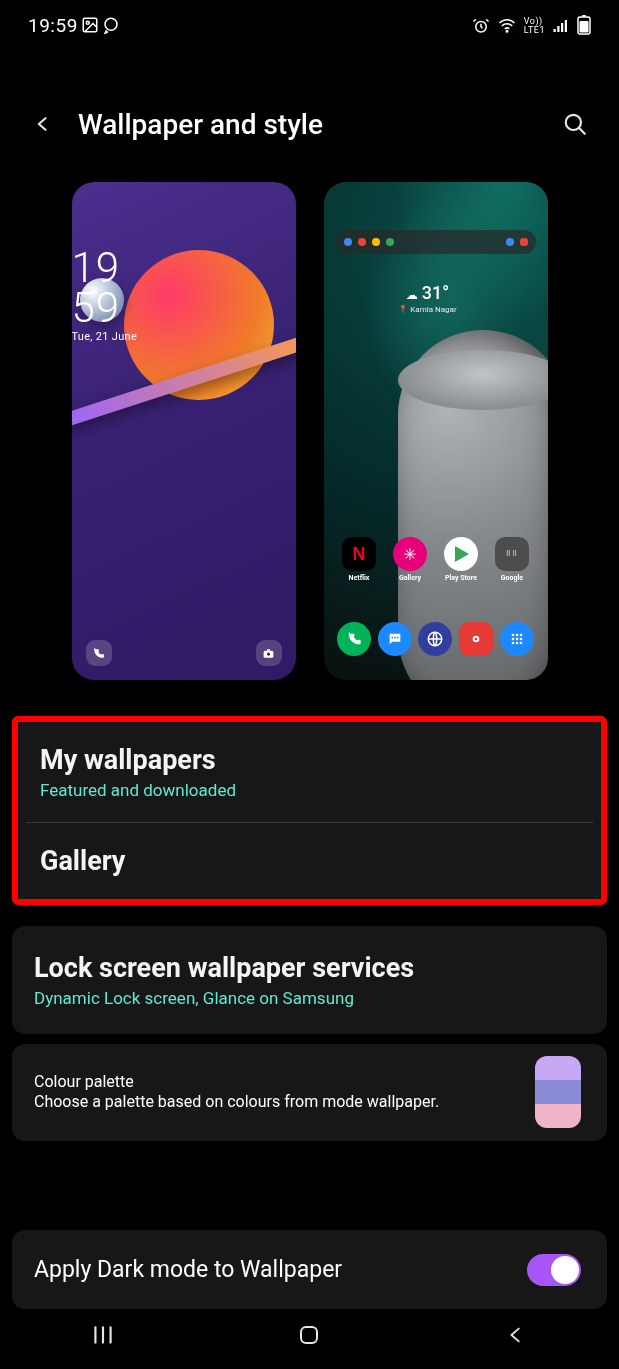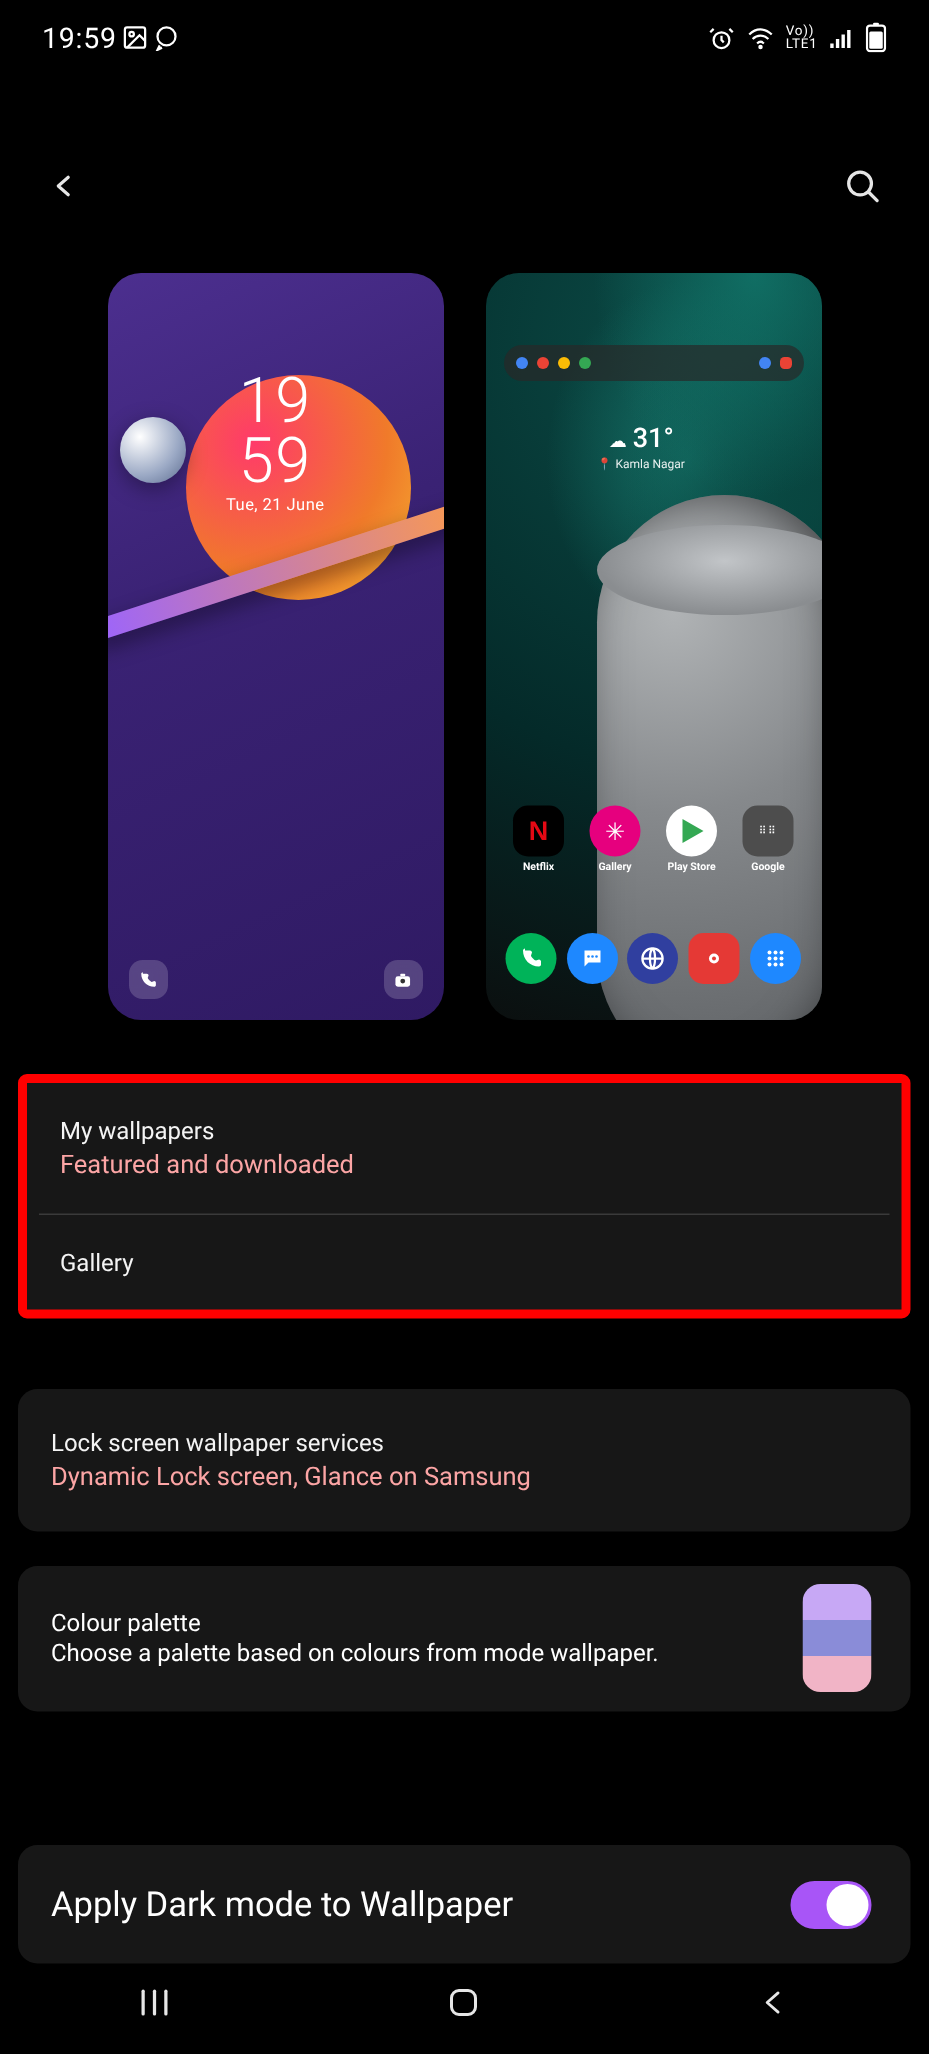--- a/index.html
+++ b/index.html
@@ -17,21 +17,21 @@
   .page-title { font-size: 28px; font-weight: 500; margin-left: 20px; }
   .search-btn { margin-left: auto; width: 32px; height: 32px; display: flex; align-items: center; justify-content: center; }
 
   
   .previews { position: absolute; top: 182px; left: 0; right: 0; display: flex; justify-content: center; gap: 28px; }
   .preview { width: 224px; height: 498px; border-radius: 22px; overflow: hidden; position: relative; }
   .preview.lock { background: linear-gradient(155deg, #4c2f8f 0%, #3a2274 40%, #2f1a63 100%); }
   .preview.lock .blob { position: absolute; width: 150px; height: 150px; border-radius: 50%; background: radial-gradient(circle at 30% 30%, #ff3a6a, #f07a2a 60%, #f5b731 100%); top: 68px; left: 52px; filter: blur(.5px); }
   .preview.lock .glass-orb { position: absolute; width: 44px; height: 44px; border-radius: 50%; background: radial-gradient(circle at 30% 30%, #fff, #9aa8c4 60%, #5a6a8d); top: 96px; left: 8px; box-shadow: 0 4px 14px rgba(0,0,0,.35); }
   .preview.lock .stick { position: absolute; width: 280px; height: 14px; border-radius: 8px; background: linear-gradient(90deg, #9a63ff, #ff9d46); top: 190px; left: -20px; transform: rotate(-18deg); box-shadow: 0 6px 14px rgba(0,0,0,.4); }
-  .preview.lock .clock { position: absolute; top: 66px; left: 0; right: 0; text-align: center; color: #fff; font-weight: 300; line-height: .95; font-size: 42px; letter-spacing: 1px; }
+  .preview.lock .clock { position: absolute; top: 66px; left: 0; right: 0; text-align: left; color: #fff; font-weight: 300; line-height: .95; font-size: 42px; letter-spacing: 1px; }
   .preview.lock .clock-bottom { font-size: 42px; }
   .preview.lock .clock-date { font-size: 11px; margin-top: 4px; letter-spacing: .3px; font-weight: 400; }
   .preview.lock .pill { position: absolute; bottom: 14px; width: 26px; height: 26px; border-radius: 9px; background: rgba(255,255,255,.18); backdrop-filter: blur(4px); display: flex; align-items: center; justify-content: center; color: #fff; font-size: 13px; }
   .preview.lock .pill.left { left: 14px; }
   .preview.lock .pill.right { right: 14px; }
 
   .preview.home { background: radial-gradient(circle at 70% 10%, #0b4c47 0%, #042a29 60%, #0b0f0f 100%); }
   .preview.home .leaf { position: absolute; inset: 0; background:
       radial-gradient(ellipse 80% 50% at 80% 0%,  rgba(18,120,108,.8), transparent 60%),
       radial-gradient(ellipse 90% 55% at 95% 30%, rgba(8,70,64,.9),   transparent 60%),
@@ -65,22 +65,22 @@
   .preview.home .app.net .ic{ background:#303f9f; }
   .preview.home .app.camera .ic{ background:#e53935; border-radius:10px;}
   .preview.home .app.drawer .ic{ background:#1e88ff; }
   .preview.home .dots { font-size:7px; letter-spacing:1px; }
 
   
   .card { position:absolute; left:12px; right:12px; background:#171717; border-radius:13px; }
   .card.highlighted { border:6px solid #ff0000; border-radius:6px; background:#171717; }
   .card-item { padding: 22px 22px; }
   .card-item + .card-item { border-top: 1px solid #3a3a3a; margin: 0 8px; padding-left:14px; padding-right:14px; }
-  .card-item .title { font-size: 16px; font-weight:400; color:#f4f4f4; }
-  .card-item .sub { font-size: 17px; color:#fca5a5; margin-top:4px; }
+  .card-item .title { font-size: 27px; font-weight:700; color:#f4f4f4; }
+  .card-item .sub { font-size: 17px; color:#5eead4; margin-top:4px; }
 
   .card.c1 { top: 716px; }
   .card.c2 { top: 926px; padding: 4px 0; }
   .card.c3 { top: 1044px; padding: 10px 0; display:flex; align-items:center; }
   .card.c3 .text-block { flex:1; padding: 18px 22px; }
   .card.c3 .sub { line-height:1.35; }
   .card.c4 { top: 1230px; padding: 4px 0; display:flex; align-items:center; }
   .card.c4 .title-only { flex:1; padding: 22px 22px; font-size:23px; }
 
   
@@ -149,20 +149,21 @@
     </span>
   </div>
 </div>
 
 <div class="header">
   <div class="back-btn">
     <svg width="20" height="28" viewBox="0 0 24 24" fill="none" stroke="#e6e6e6" stroke-width="2.5" stroke-linecap="round" stroke-linejoin="round">
         <polyline points="15 5 7 12 15 19"></polyline>
       </svg>
   </div>
+  <div class="page-title">Wallpaper and style</div>
   <div class="search-btn">
     <svg width="26" height="26" viewBox="0 0 24 24" fill="none" stroke="#e6e6e6" stroke-width="2" stroke-linecap="round">
         <circle cx="10.5" cy="10.5" r="7"></circle>
         <line x1="21" y1="21" x2="16" y2="16"></line>
       </svg>
   </div>
 </div>
 
 <div class="previews">
 

